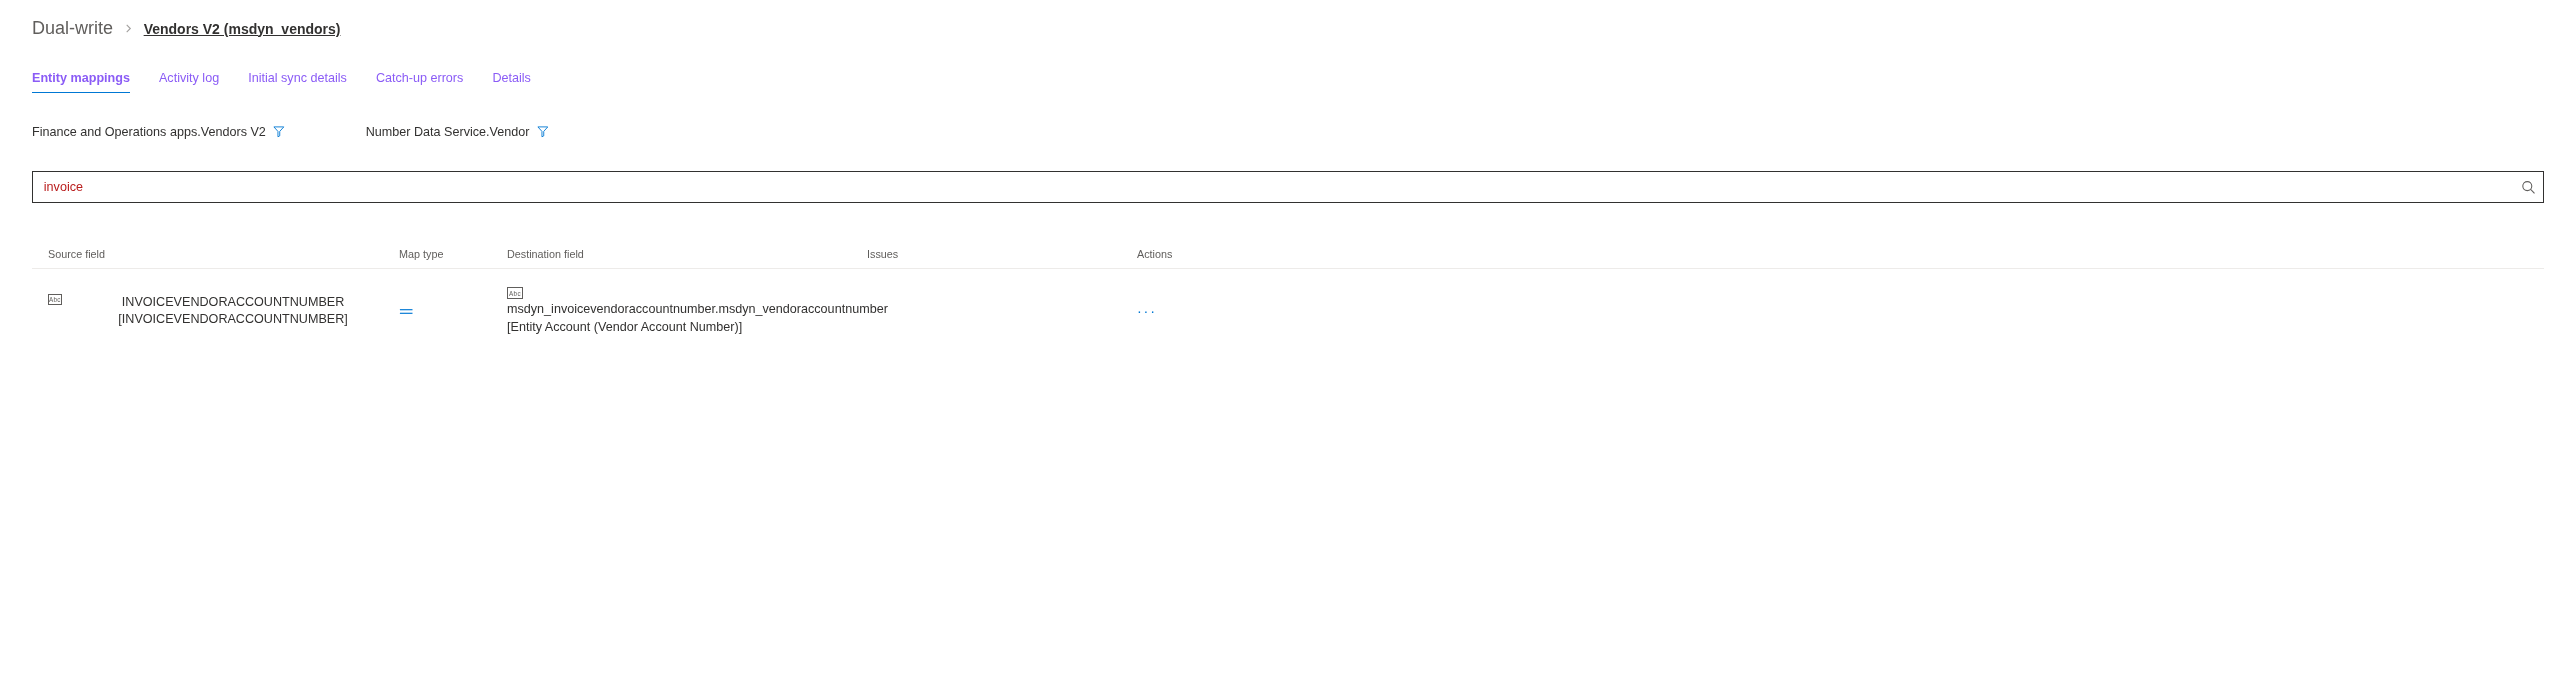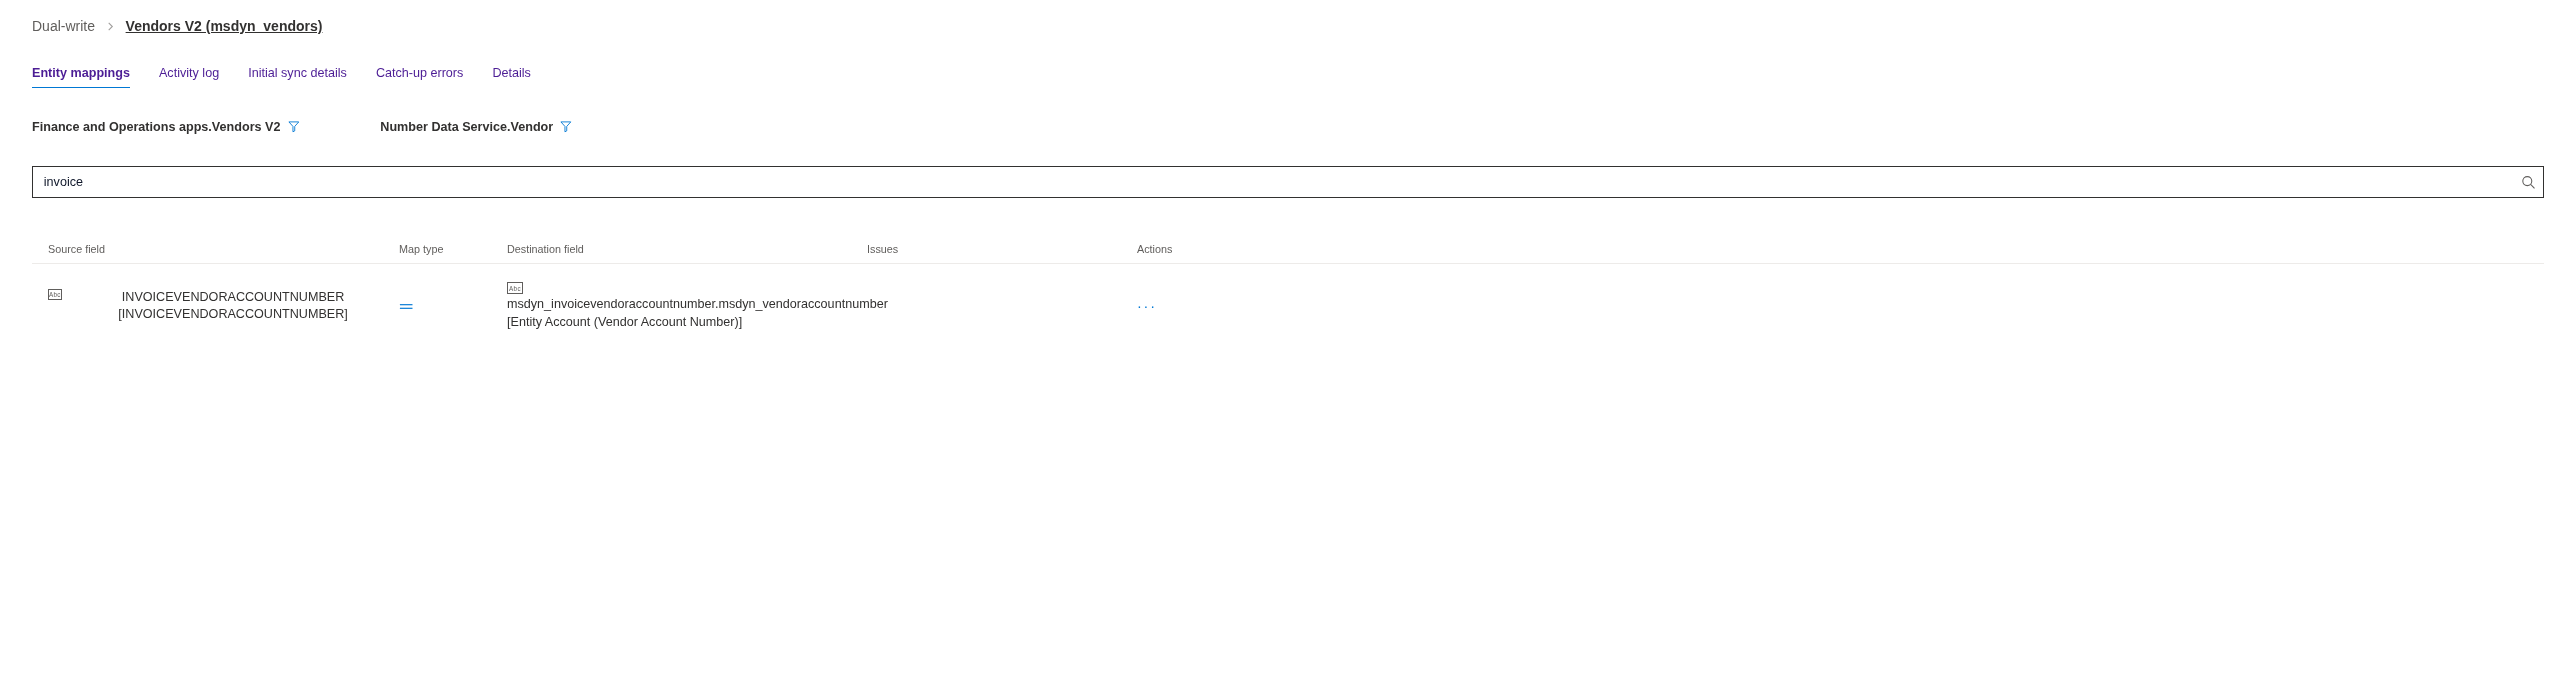--- a/index.html
+++ b/index.html
@@ -10,21 +10,21 @@
       font-size: 12.6px;
       padding: 18px 32px;
     }
     .breadcrumb {
       display: flex;
       align-items: center;
       gap: 10.8px;
       margin-bottom: 32px;
     }
     .breadcrumb-item {
-      font-size: 14px;
+      font-size: 18px;
       color: #605e5c;
       font-weight: 400;
     }
     .breadcrumb-current {
       font-size: 14px;
       color: #323130;
       font-weight: 600;
       text-decoration: underline;
     }
     .breadcrumb-chevron {
@@ -32,57 +32,57 @@
       display: inline-flex;
       align-items: center;
     }
     .tabs {
       display: flex;
       gap: 29px;
       margin-bottom: 32px;
     }
     .tab {
       font-size: 12.6px;
-      color: #4c1d95;
+      color: #8b5cf6;
       padding-bottom: 7.2px;
       cursor: pointer;
       border-bottom: 1.8px solid transparent;
     }
     .tab.active {
       font-weight: 600;
       border-bottom: 1.8px solid #0078d4;
     }
     .entity-labels {
       display: flex;
       gap: 81px;
       margin-bottom: 32px;
     }
     .entity-label {
       display: flex;
       align-items: center;
       gap: 7.2px;
       font-size: 12.6px;
-      font-weight: 700;
+      font-weight: 400;
       color: #323130;
     }
     .funnel-icon {
       color: #0078d4;
       display: inline-flex;
     }
     .search-wrapper {
       position: relative;
       margin-bottom: 38px;
     }
     .search-input {
       width: 100%;
       height: 32px;
       padding: 0 36px 0 10.8px;
       font-size: 12.6px;
       font-family: inherit;
-      color: #0f172a;
+      color: #b91c1c;
       border: 0.9px solid #323130;
       outline: none;
       background: #ffffff;
     }
     .search-icon {
       position: absolute;
       right: 9px;
       top: 50%;
       transform: translateY(-50%);
       color: #605e5c;

